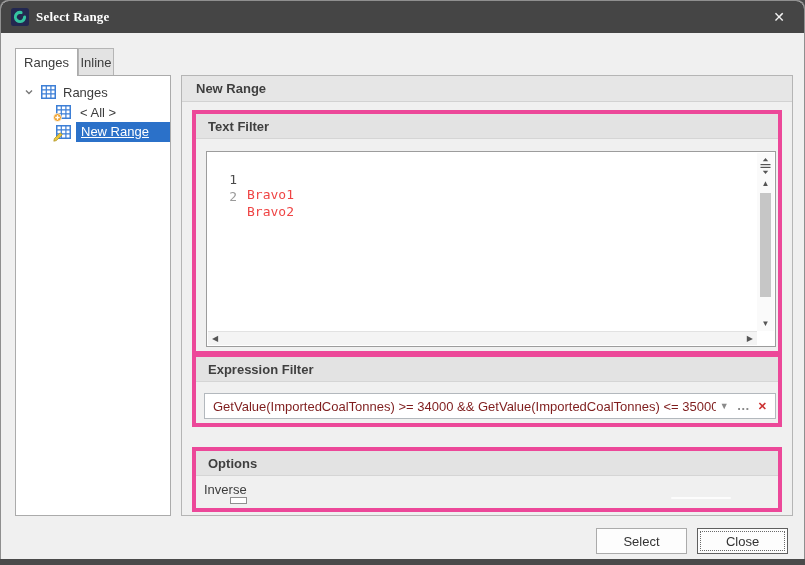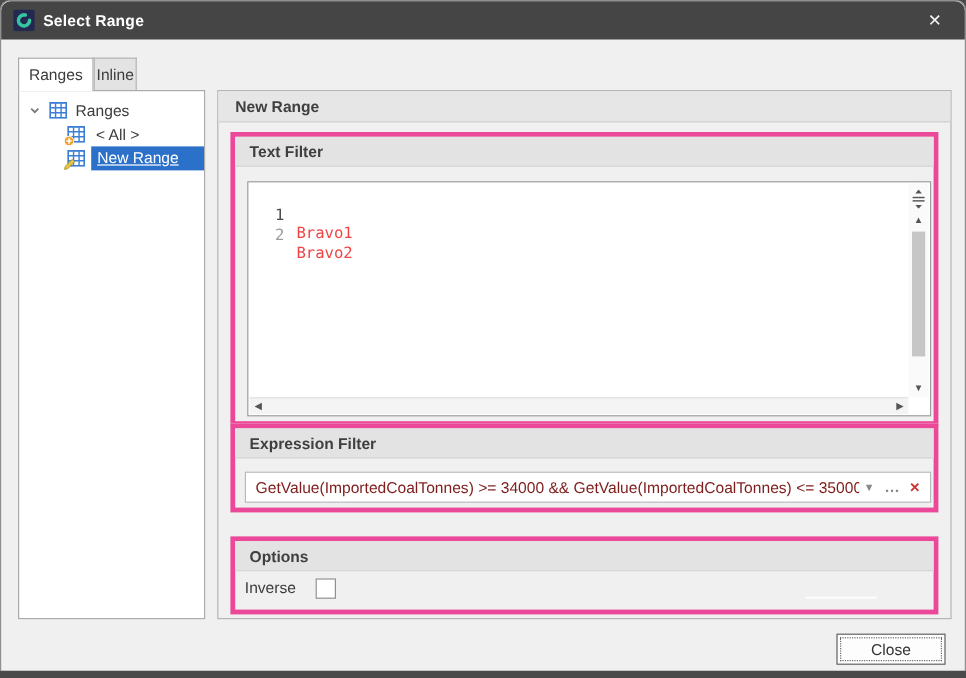--- a/index.html
+++ b/index.html
@@ -4,21 +4,21 @@
 <style>
   * { margin:0; padding:0; box-sizing:border-box; }
   html,body { width:805px; height:565px; }
   body { font-family:"Liberation Sans", sans-serif; background:#4a4a4a; position:relative; overflow:hidden; }
 
   .dialog { position:absolute; left:0; top:0; width:805px; height:559px;
             background:#f0f0f0; border-radius:8px 8px 0 0; border:1px solid #8f8f8f; border-bottom:none; }
 
   
   .titlebar { position:absolute; left:0; top:0; right:0; height:32px; background:#454545;
-              border-radius:8px 8px 0 0; display:flex; align-items:center; }
+              border-radius:8px 8px 0 0; display:flex; align-items:center;font-family:Liberation Serif, serif; }
   .logo { width:18px; height:18px; margin-left:10px; flex:0 0 auto; }
   .title-text { color:#ffffff; font-size:13px; font-weight:bold; margin-left:7px; letter-spacing:.2px; }
   .close-btn { position:absolute; right:14px; top:0; height:32px; width:22px; color:#f2f2f2;
                font-size:14px; display:flex; align-items:center; justify-content:center; cursor:default; }
 
   
   .tab { position:absolute; top:47px; height:28px; font-size:13px; color:#3c3c3c;
          display:flex; align-items:center; justify-content:center; padding:0 15px; }
   .tab-active { left:14px; width:63px; background:#ffffff; border:1px solid #ababab; border-bottom:none; z-index:3; height:28px; }
   .tab-inactive { left:77px; width:36px; background:#e3e3e3; border:1px solid #b5b5b5; border-bottom:none; }
@@ -69,21 +69,21 @@
   
   .combo { position:absolute; left:8px; top:36px; width:572px; height:26px;
            background:#ffffff; border:1px solid #b3b8bd; display:flex; align-items:center; }
   .combo-text { font-size:13px; color:#7f1d1d; padding-left:8px; white-space:nowrap; overflow:hidden; flex:1; }
   .combo-btns { display:flex; align-items:center; gap:8px; padding:0 8px 0 4px; flex:0 0 auto; }
   .cb-drop { color:#8a8a8a; font-size:9px; }
   .cb-ellipsis { color:#8a8a8a; font-size:13px; font-weight:bold; line-height:10px; }
   .cb-clear { color:#cc3333; font-size:11px; font-weight:bold; }
 
   
-  .opt-row { position:absolute; left:8px; top:31px; height:22px; display:flex; align-items:flex-start; }
+  .opt-row { position:absolute; left:8px; top:31px; height:22px; display:flex; align-items:flex-end;flex-direction:column; }
   .opt-label { font-size:13px; color:#3c3c3c; }
   .checkbox { width:17px; height:17px; background:#ffffff; border:1px solid #8f8f8f; margin-left:16px; }
   .faint-line { position:absolute; left:475px; top:46px; width:60px; height:2px; background:#fcfcfc; border-radius:1px; }
 
   
   .btn { position:absolute; top:527px; width:91px; height:26px; background:#fdfdfd;
          font-size:13px; color:#333333; display:flex; align-items:center; justify-content:center;
          font-family:"Liberation Sans", sans-serif; }
   .btn-select { left:595px; border:1px solid #ababab; }
   .btn-close  { left:696px; border:1px solid #5f5f5f; outline:1px dotted #6a6a6a; outline-offset:-4px; }
@@ -208,15 +208,16 @@
     <div class="group g-options">
       <div class="group-header">Options</div>
       <div class="opt-row">
         <span class="opt-label">Inverse</span>
         <div class="checkbox"></div>
       </div>
       <div class="faint-line"></div>
     </div>
   </div>
 
+  <div class="btn btn-select">Select</div>
   <div class="btn btn-close">Close</div>
 
 </div>
 
 </body></html>

